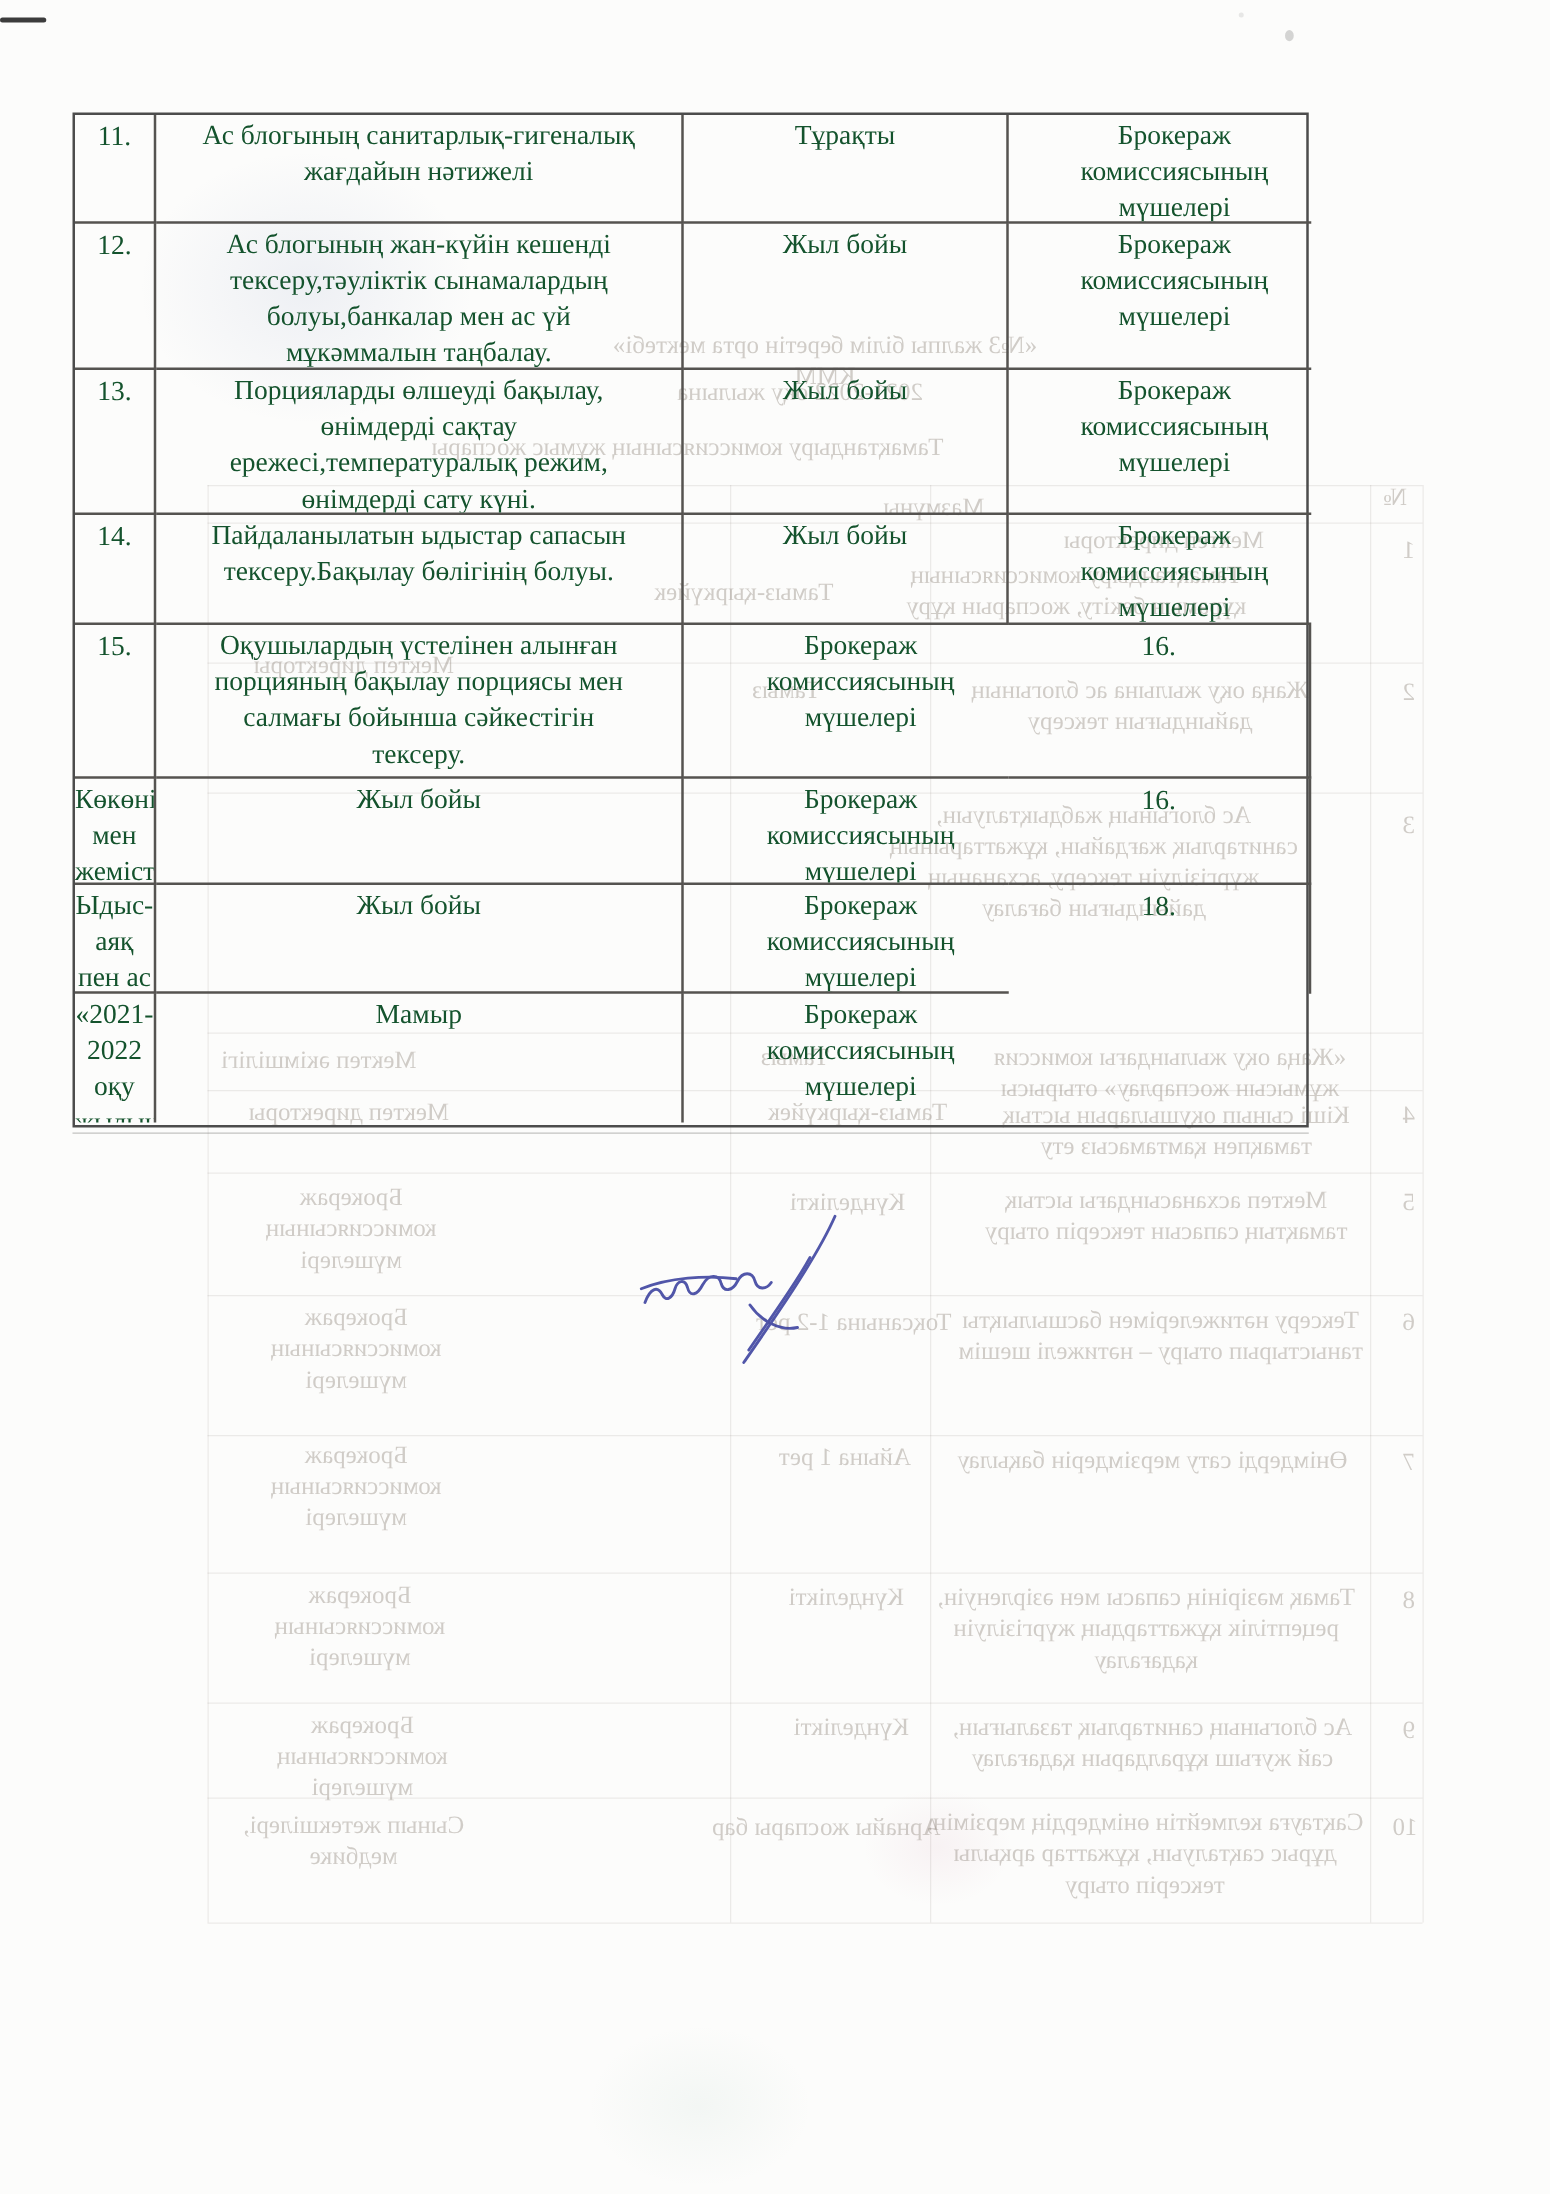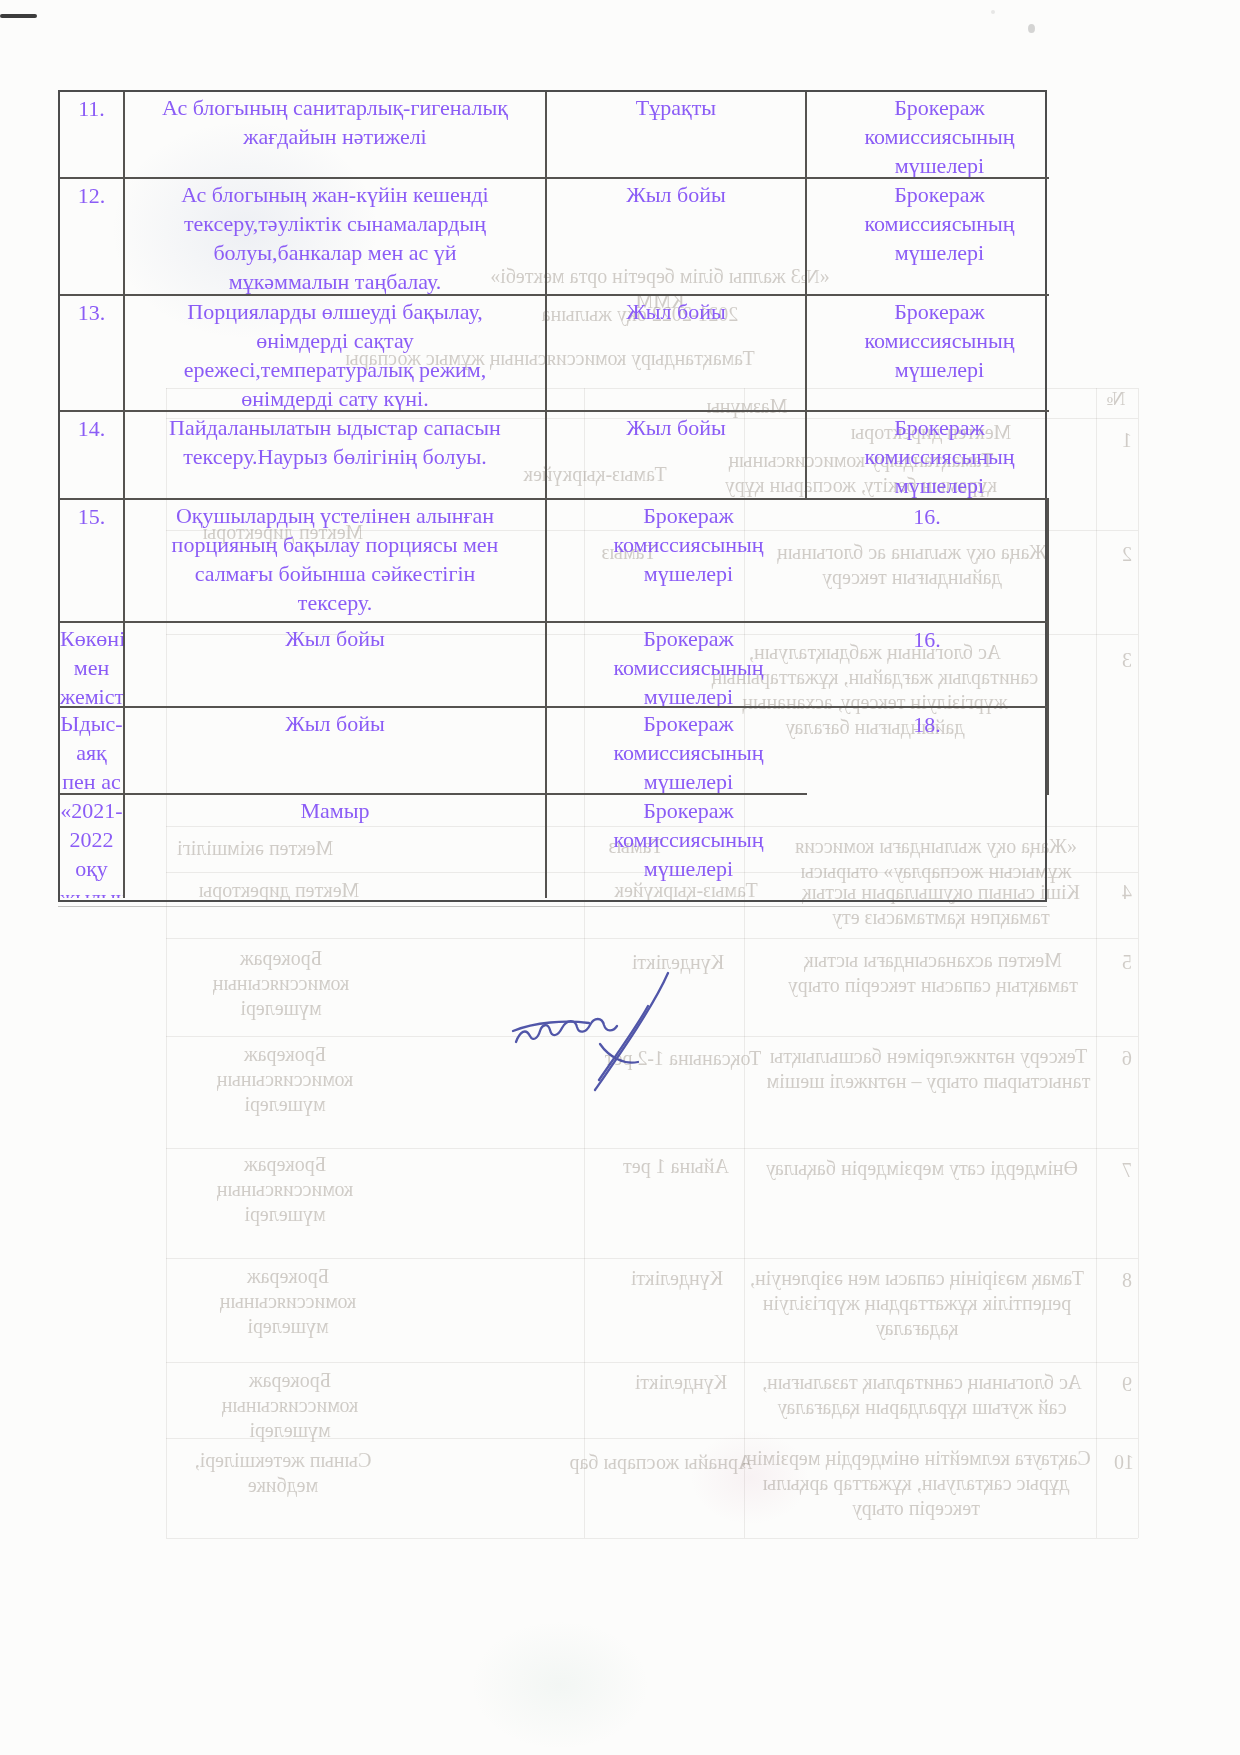--- a/index.html
+++ b/index.html
@@ -48,21 +48,21 @@
     grid-template-columns:65px 422px 260px 242px;
     grid-template-rows:87px 117px 116px 88px 123px 85px 87px 103px;
     background:transparent;
   }
   .cell{
     box-sizing:border-box;
     border-right:2px solid #555350;
     border-bottom:2px solid #555350;
     font-size:22px;
     line-height:29px;
-    color:#8b5cf6;
+    color:#14532d;
     text-align:center;
     padding-top:1px;
     white-space:pre-line;
     overflow:hidden;
   }
   .cell.last-col{border-right:none;padding-left:23px;}
   .cell.last-row{border-bottom:none;}
   .cell.num{padding-top:2px;}
   #table-shadow-line{position:absolute;left:58px;top:906px;width:989px;height:1px;background:rgba(90,88,85,.35);}
 
@@ -174,21 +174,21 @@
 өнімдерді сақтау
 ережесі,температуралық режим,
 өнімдерді сату күні.</div>
     <div class="cell">Жыл бойы</div>
     <div class="cell last-col">Брокераж
 комиссиясының
 мүшелері</div>
 
     <div class="cell num">14.</div>
     <div class="cell">Пайдаланылатын ыдыстар сапасын
-тексеру.Наурыз бөлігінің болуы.</div>
+тексеру.Бақылау бөлігінің болуы.</div>
     <div class="cell">Жыл бойы</div>
     <div class="cell last-col">Брокераж
 комиссиясының
 мүшелері</div>
 
     <div class="cell num">15.</div>
     <div class="cell">Оқушылардың үстелінен алынған
 порцияның бақылау порциясы мен
 салмағы бойынша сәйкестігін
 тексеру.</div>

